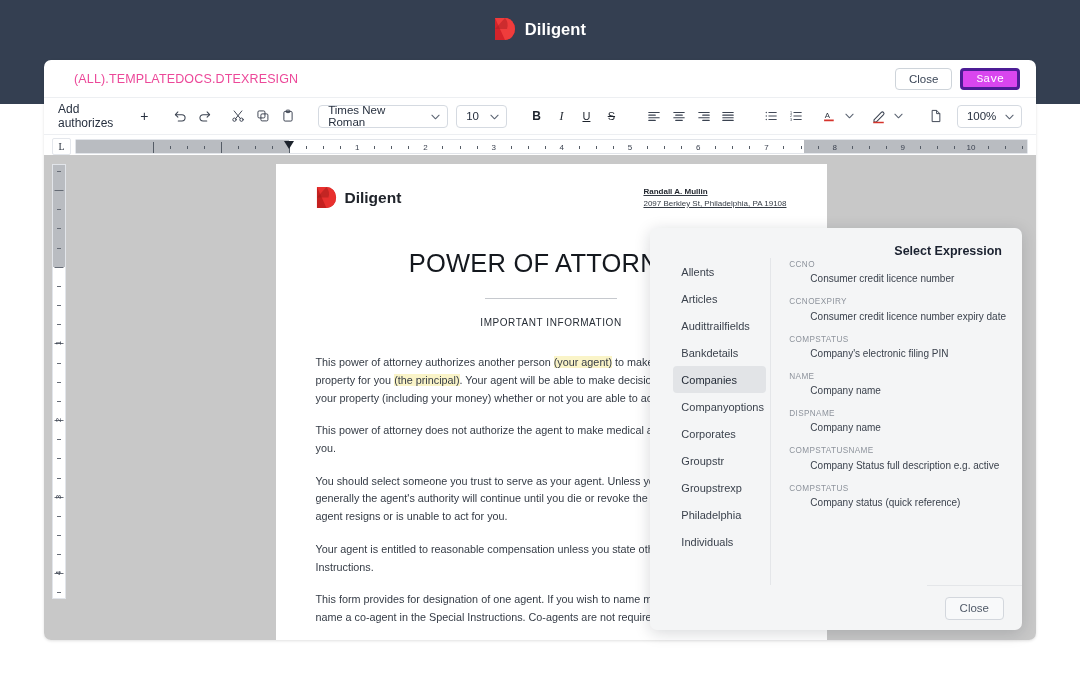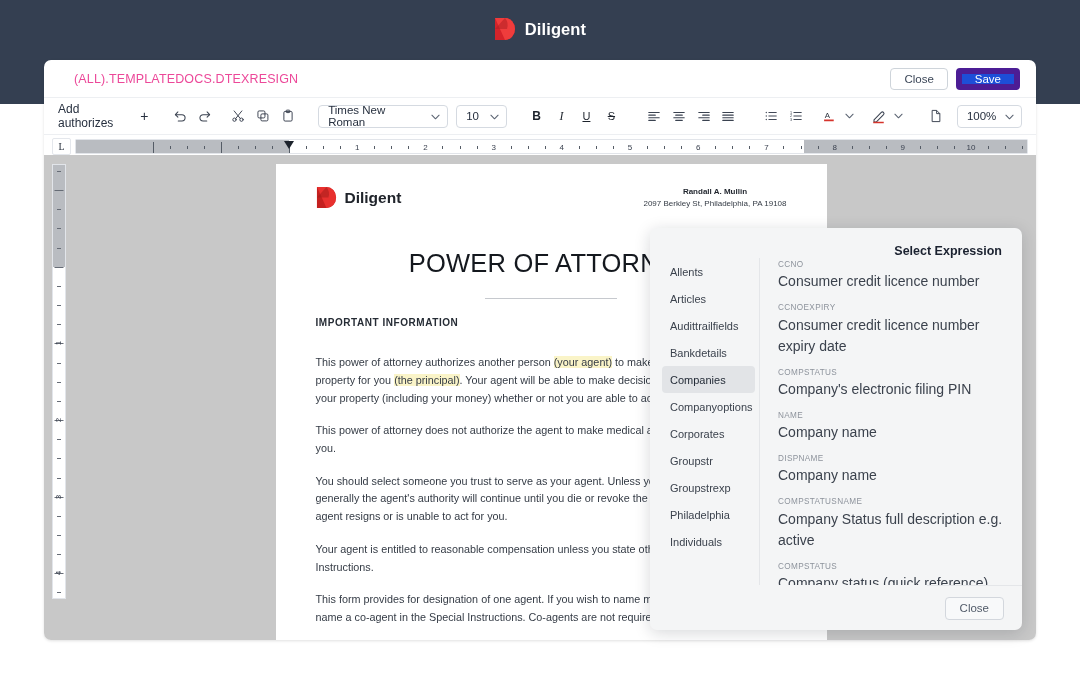--- a/index.html
+++ b/index.html
@@ -34,21 +34,21 @@
     height: 38px; display: flex; align-items: center;
     padding: 0 16px 0 30px; border-bottom: 1px solid #edeff2;
   }
   .ed-title { font-size: 12.5px; color: #ec4899; letter-spacing: .15px; flex: 1; }
   .btn {
     height: 22px; border-radius: 4px; font-size: 11.5px; padding: 0 13px;
     display: inline-flex; align-items: center; justify-content: center;
     cursor: pointer; white-space: nowrap;
   }
   .btn-close { background: #fff; border: 1px solid #ced4da; color: #3b4657; margin-right: 8px; }
-  .btn-save { background: #1d4ed8; border: 6px solid #4c1d95; color: #fff; min-width: 54px; }
+  .btn-save { background: #d946ef; border: 3px solid #4c1d95; color: #fff; min-width: 54px; font-family: Liberation Mono, monospace; }
 
   
   .toolbar {
     height: 37px; display: flex; align-items: center;
     padding: 0 14px 0 14px; border-bottom: 1px solid #edeff2; gap: 0;
   }
   .tb-addexpr {
     font-size: 12px; color: #27303f; display: inline-flex; align-items: center;
     gap: 6px; padding: 0 9px 0 0; margin-right: 10px; cursor: pointer;
   }
@@ -115,32 +115,31 @@
   .docwrap { flex: 1; display: flex; justify-content: center; padding-top: 9px; }
 
   .page {
     width: 551px; background: #fff; padding: 22px 40px 0 40px;
     font-family: "Liberation Sans", sans-serif; position: relative;
   }
   .page-head { display: flex; align-items: flex-start; justify-content: space-between; }
   .page-logo { display: flex; align-items: center; gap: 8px; }
   .page-logo .brand-mark { width: 21px; height: 23px; }
   .page-logo-name { font-size: 15.5px; font-weight: bold; color: #20242b; }
-  .page-addr { text-align: center; font-size: 8px; color: #333a44; line-height: 1.45; }
+  .page-addr { text-align: left; font-size: 8px; color: #333a44; line-height: 1.45; text-decoration: underline; }
   .page-addr .nm { font-weight: bold; font-size: 8px; color: #1f242c; }
 
   .doc-title {
     text-align: center; font-size: 25.5px; color: #14181e; letter-spacing: .2px;
     margin-top: 40px; white-space: nowrap;
   }
   .doc-rule { width: 132px; height: 1px; background: #c6c9ce; margin: 20px auto 0 auto; }
   .doc-sub {
-    font-size: 10px; color: #262c35; letter-spacing: .55px;
+    text-align: center; font-size: 10px; color: #262c35; letter-spacing: .55px;
     margin-top: 18px;
-    font-weight: bold;
   }
   .doc-p {
     font-size: 10.8px; color: #343b45; line-height: 1.64; margin-top: 15px;
   }
   .doc-p.first { margin-top: 26px; }
   .hl { background: #faf4c8; }
 
   
   .panel {
     position: absolute; left: 650px; top: 228px; width: 372px; height: 402px;
@@ -170,21 +169,21 @@
   .cat {
     font-size: 11px; color: #3b424d; padding: 7.5px 8px; border-radius: 4px;
     cursor: pointer; white-space: nowrap;
   }
   .cat.active { background: #e2e4e7; color: #1f2733; }
   .expr-col { flex: 1; padding: 0 16px 0 18px; overflow: hidden; }
   .expr { padding: 1px 0 9px 0; cursor: pointer; }
   .expr-code {
     font-size: 8.2px; color: #8d939c; letter-spacing: .35px; line-height: 1.5;
   }
-  .expr-desc { font-size: 14px; color: #3b424d; line-height: 1.5; }
+  .expr-desc { font-size: 10px; color: #3b424d; line-height: 1.5; margin-left: 21px; }
   .panel-foot {
     height: 45px; border-top: 1px solid #e4e6e9; display: flex;
     align-items: center; justify-content: flex-end; padding: 0 18px;
   }
   .btn-panel-close {
     height: 23px; border: 1px solid #d3d7dd; background: #f8f9fa; border-radius: 4px;
     font-size: 11.5px; color: #505a68; padding: 0 14px;
     display: inline-flex; align-items: center; cursor: pointer;
   }
 </style>

